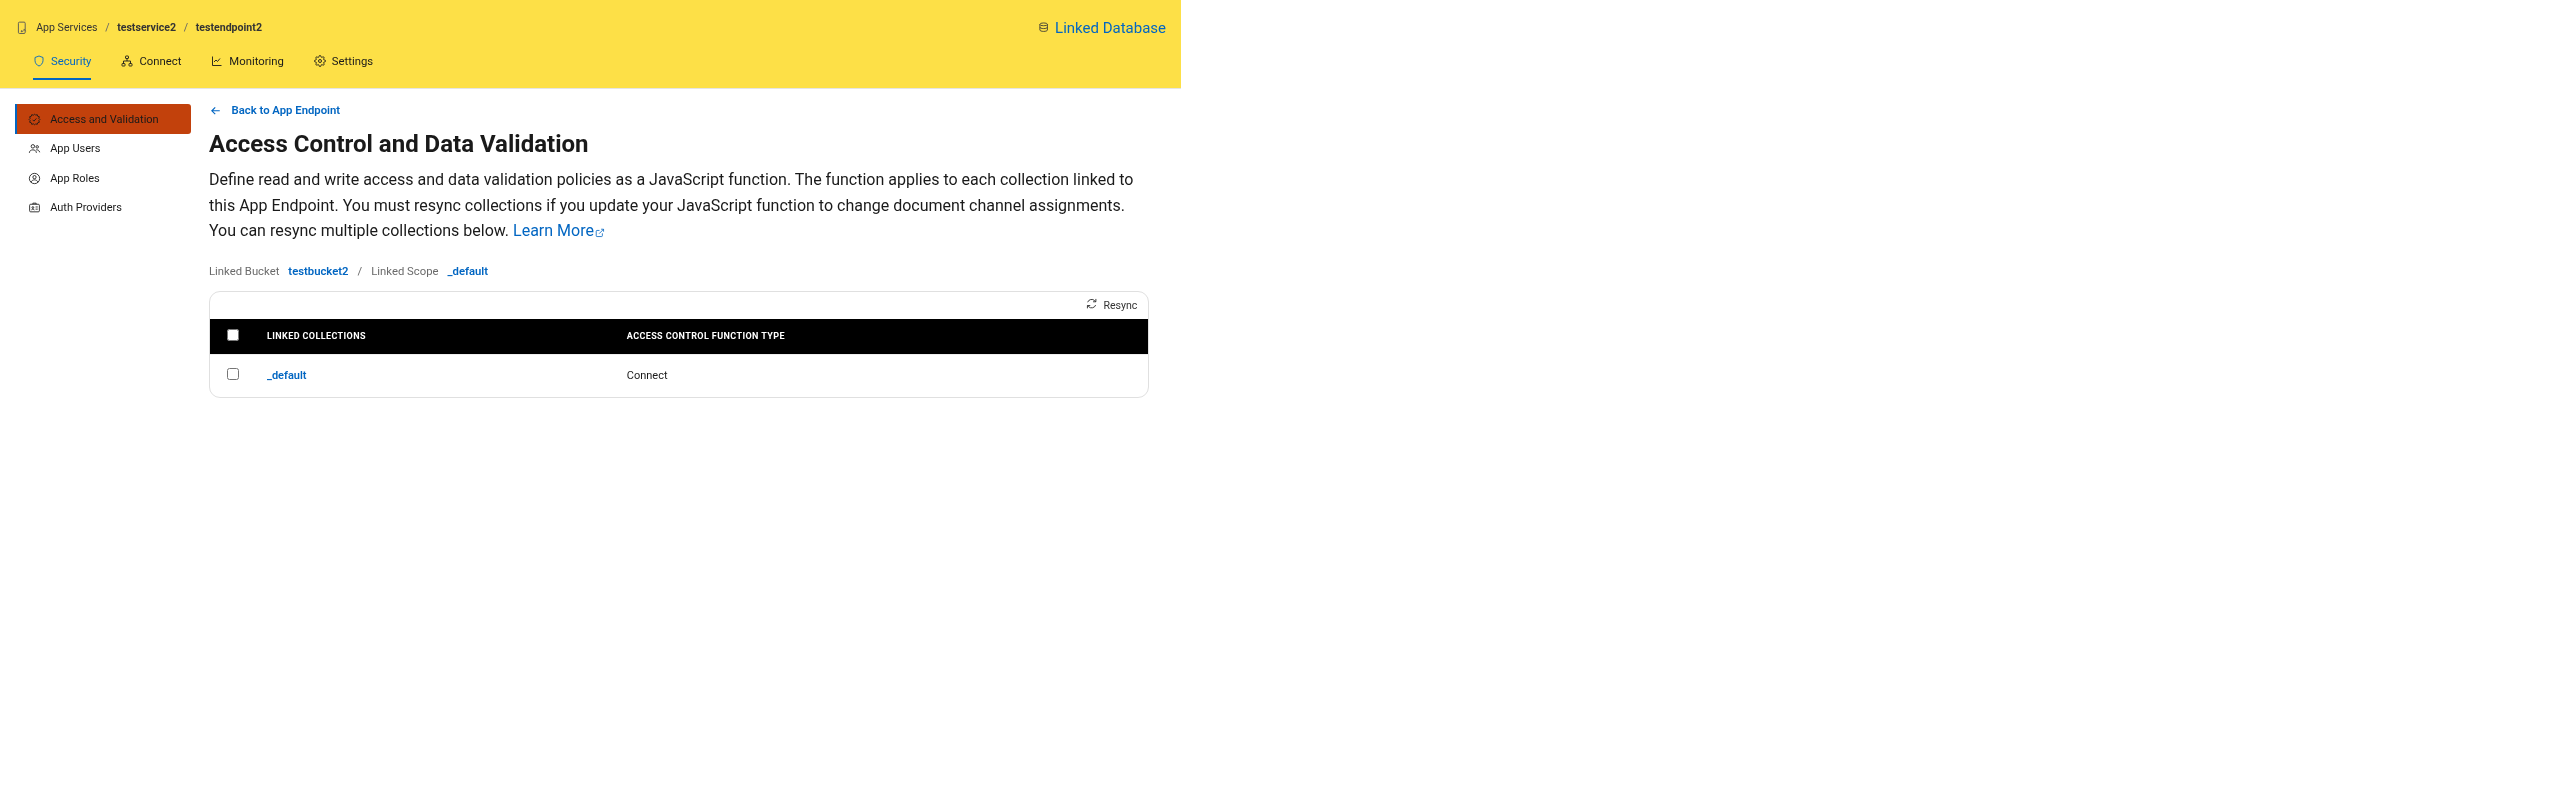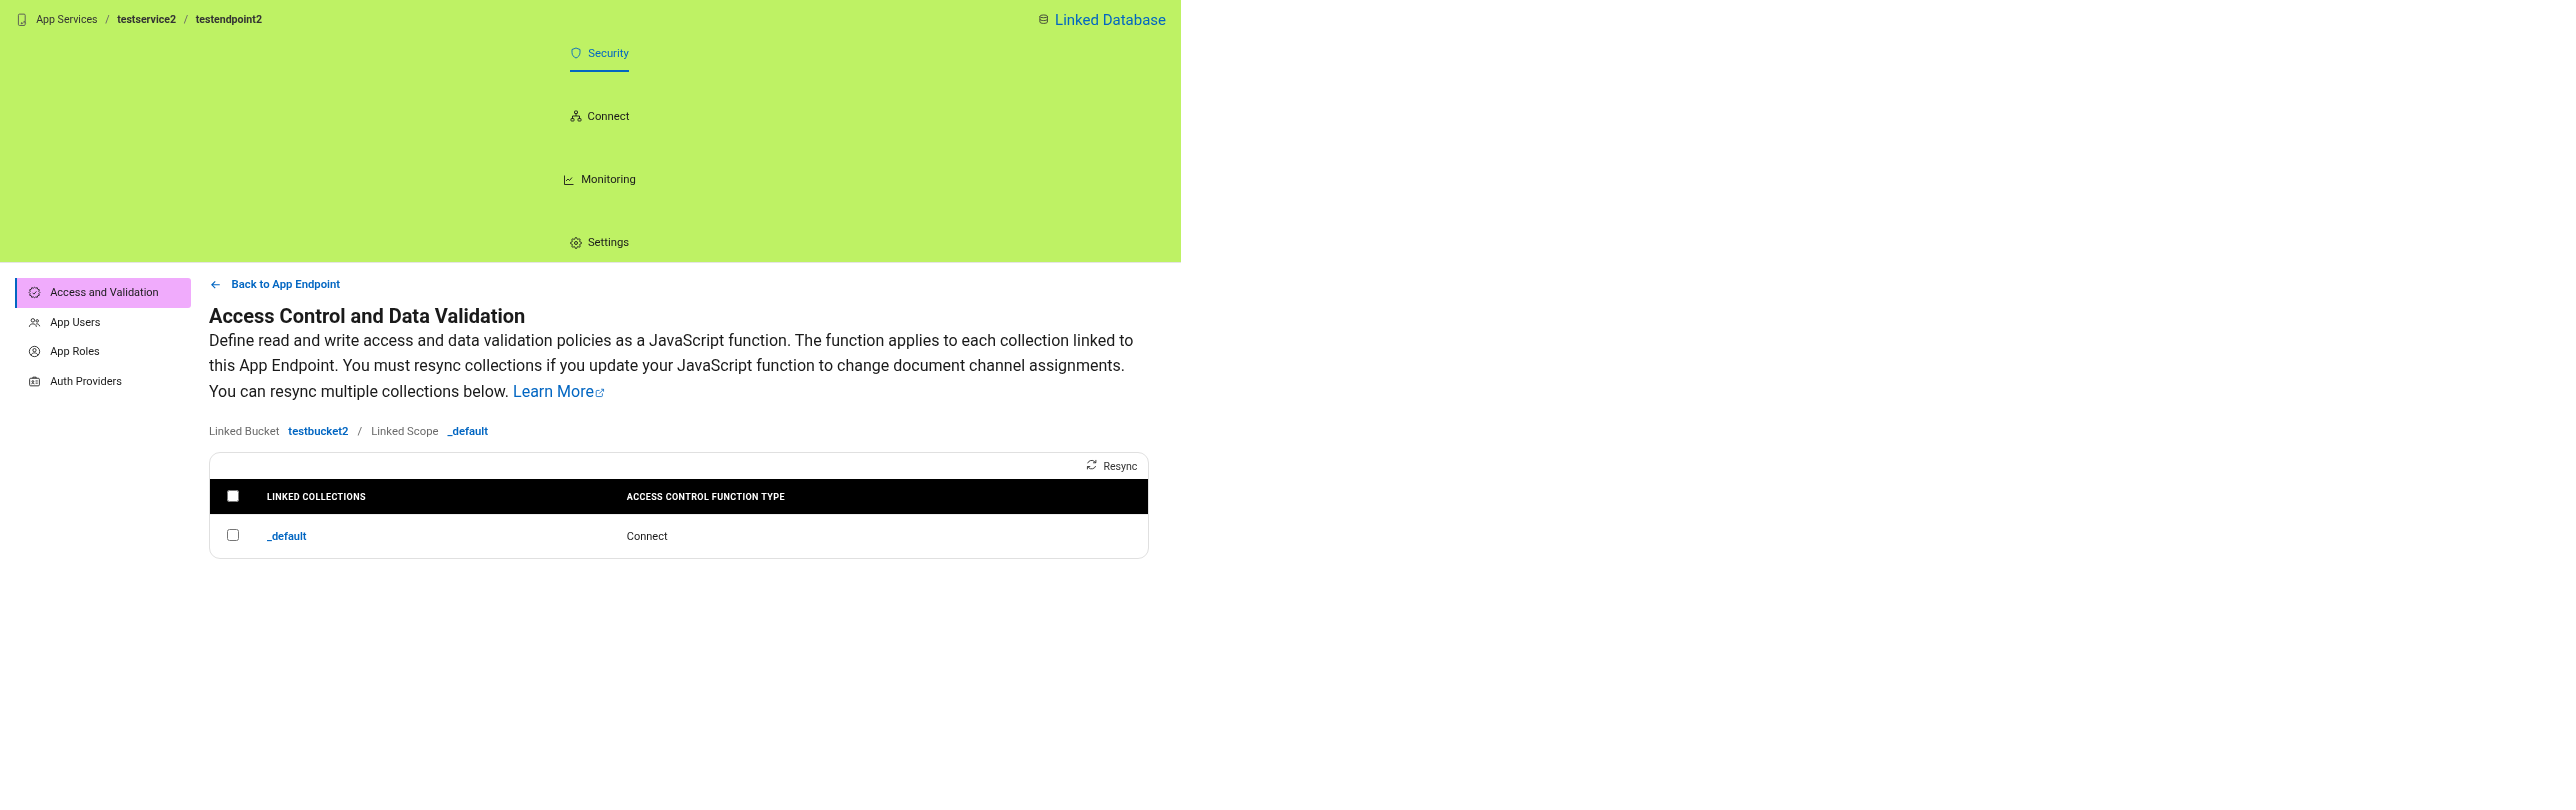--- a/index.html
+++ b/index.html
@@ -1,21 +1,21 @@
 <!DOCTYPE html>
 <html style="font-size:12px"><head>
   <meta charset="utf-8">
   <style>
     * { margin:0; padding:0; box-sizing:border-box; font-family:-apple-system,BlinkMacSystemFont,"Segoe UI",Roboto,Helvetica,Arial,sans-serif; }
     body { background:#fff; color:#1a1a1a; width:2576px; }
     .scale-wrap { width:1181px; }
     .header {
-      background:#bef264;
+      background:#fde047;
       border-bottom:0.8px solid #e5e5e5;
-      padding:0 15px;
+      padding:8px 15px;
     }
     .breadcrumb-row {
       display:flex;
       align-items:center;
       justify-content:space-between;
       padding:10.6px 0 7.6px 0;
       font-size:10.6px;
     }
     .breadcrumb {
       display:flex;
@@ -33,21 +33,20 @@
       color:#0266c2;
       font-size:15px;
       cursor:pointer;
     }
     .linked-db-ico { color:#333; display:flex; }
     .tabs-row {
       display:flex;
       align-items:center;
       gap:30px;
       padding:3px 0 0 18px;
-      flex-direction:column;
     }
     .tab {
       display:flex;
       align-items:center;
       gap:6px;
       font-size:11.3px;
       color:#1a1a1a;
       padding:7.6px 0 10.6px 0;
       border-bottom:2.3px solid transparent;
       cursor:pointer;
@@ -68,43 +67,44 @@
       align-items:center;
       gap:9px;
       padding:8.3px 10.6px;
       font-size:11px;
       color:#1a1a1a;
       cursor:pointer;
       border-left:2.3px solid transparent;
       border-radius:0 3px 3px 0;
     }
     .side-item.active {
-      background:#f0abfc;
+      background:#c2410c;
       border-left-color:#0266c2;
       align-items:flex-end;
     }
     .side-item .ico { width:13.6px; display:flex; align-items:center; justify-content:center; }
     .main {
       flex:1;
       padding:0 18px 0 18px;
       max-width:976px;
     }
     .back-link {
       display:flex;
       align-items:flex-start;
       gap:9px;
       color:#0266c2;
       font-weight:600;
       font-size:11.3px;
       cursor:pointer;
       margin-bottom:9px;
     }
     h1.page-title {
-      font-size:20px;
+      font-size:24px;
       font-weight:700;
+      margin-bottom:9px;
     }
     .page-desc {
       font-size:16px;
       line-height:1.6;
       color:#1a1a1a;
       margin-bottom:21px;
     }
     .page-desc a { color:#0266c2; text-decoration:none; }
     .ext-ico { display:inline-flex; vertical-align:-1.5px; margin-left:1.5px; }
     .link-row {

